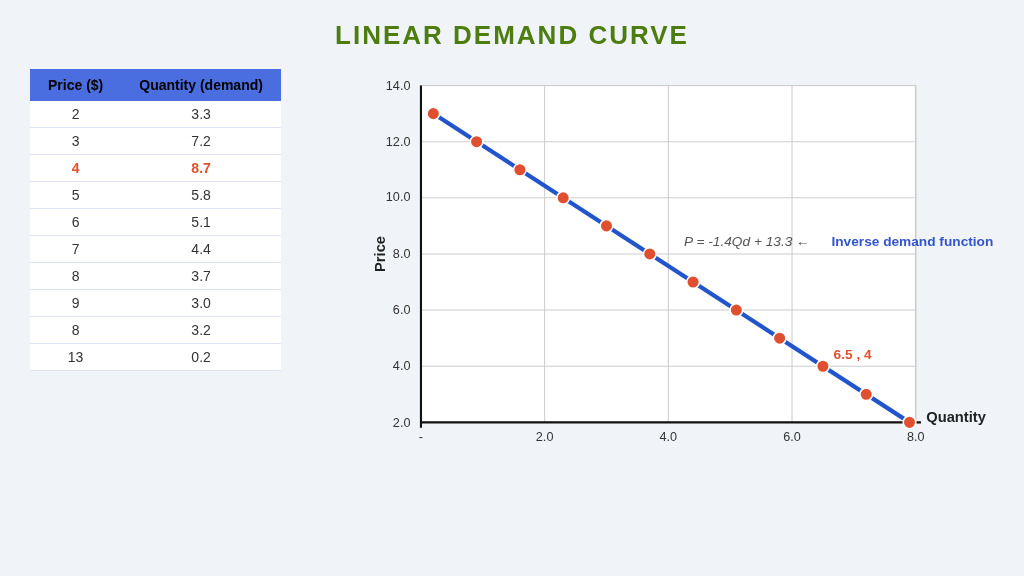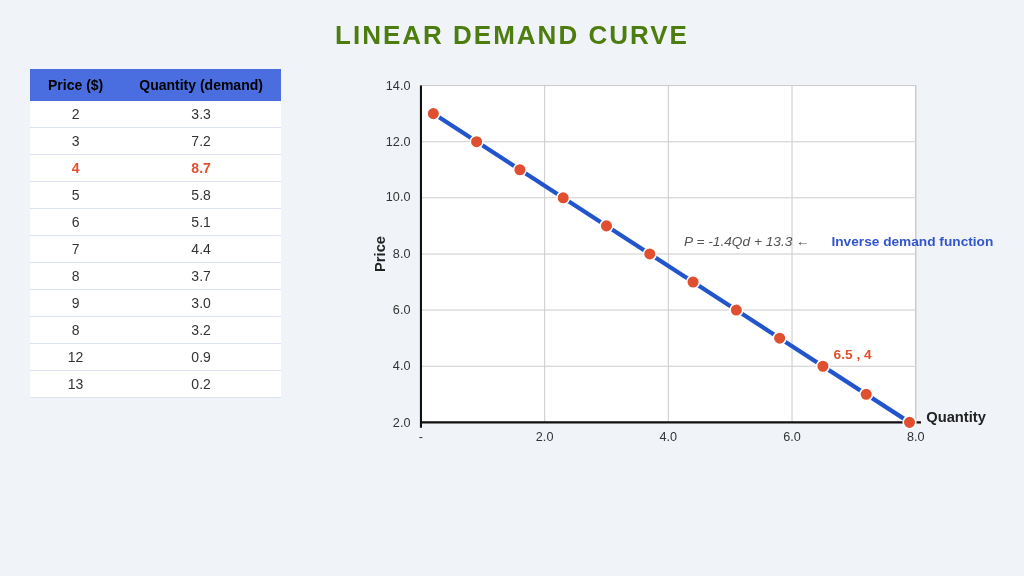--- a/index.html
+++ b/index.html
@@ -129,24 +129,20 @@
           </tr>
           <tr>
             <td>9</td>
             <td>3.0</td>
           </tr>
           <tr>
             <td>8</td>
             <td>3.2</td>
           </tr>
           <tr>
-            <td>12</td>
-            <td>0.9</td>
-          </tr>
-          <tr>
             <td>13</td>
             <td>0.2</td>
           </tr>
         </tbody>
     </table>
   </div>
 
   <div class="chart-area">
     <div class="demand-function-label" style="margin-left:60px; margin-bottom:6px; font-size:15px; color:#222;"></div>
     <div class="chart-wrapper">

